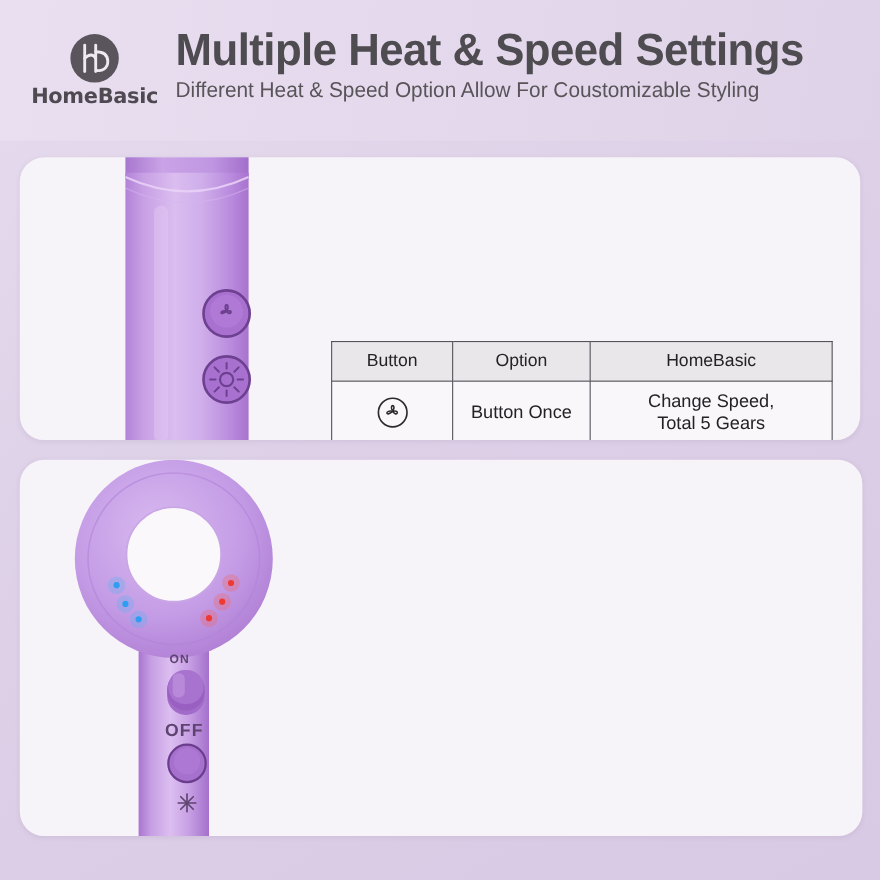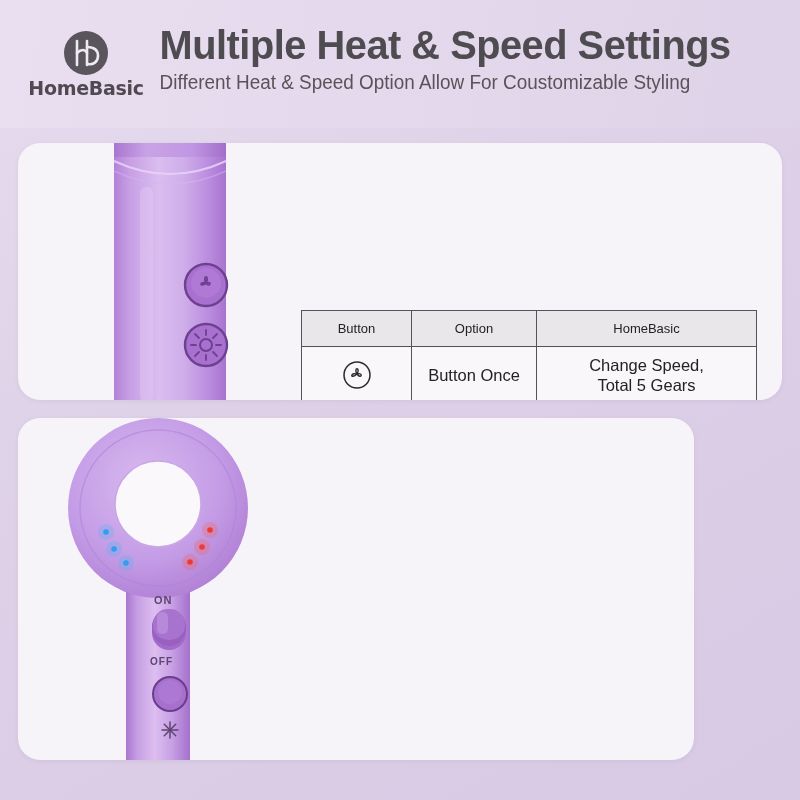--- a/index.html
+++ b/index.html
@@ -31,36 +31,36 @@
   .sub-title{
     font-size:19.5px;color:#585458;line-height:26px;margin-top:1px;
     white-space:nowrap;transform:scaleX(0.97);
   }
   
   .card{
     position:absolute;background:#f7f4f9;border-radius:22px;overflow:hidden;
     box-shadow:0 1px 4px rgba(120,100,140,0.10);
   }
   #card1{left:18px;top:143px;width:764px;height:257px;}
-  #card2{left:18px;top:418px;width:676px;height:342px;}
+  #card2{left:18px;top:418px;width:766px;height:342px;}
   
   .prod{position:absolute;left:0;top:0;width:265px;height:100%;overflow:visible;}
   .dryer-svg{position:absolute;display:block;}
   
   .tbl{
     position:absolute;border-collapse:collapse;table-layout:fixed;
     background:#faf7fb;
   }
   .tbl td,.tbl th{
     border:1.6px solid #55525a;text-align:center;vertical-align:middle;
     color:#232226;font-weight:400;padding:2px 4px;
   }
   .tbl th{background:#e9e7ea;font-weight:400;}
   #t1{left:283px;top:167px;width:455px;}
-  #t1 th{font-size:13px;height:31px;}
+  #t1 th{font-size:16px;height:31px;}
   #t1 td{font-size:16.5px;line-height:20px;}
   .icon-cell svg{display:block;margin:0 auto;}
 </style>
 </head>
 <body>
 
 <div class="header">
 
   <div class="logo-wrap">
     <svg class="logo-mark" viewBox="0 0 46 46">
@@ -207,21 +207,21 @@
       </g>
     </svg>
 
     <div style="position:absolute;left:136px;top:176px;font-size:11px;font-weight:bold;color:#5e4470;letter-spacing:1px;">ON</div>
     <svg class="dryer-svg" style="left:130px;top:190px;" width="42" height="46" viewBox="0 0 42 46">
       <rect x="4" y="2" width="34" height="40" rx="17" fill="#a06bc9"></rect>
       <rect x="4" y="2" width="34" height="36" rx="17" fill="#9960c2"></rect>
       <rect x="5" y="1" width="32" height="31" rx="15" fill="#a873cf"></rect>
       <rect x="9" y="4" width="11" height="22" rx="5" fill="#c79fe4" opacity="0.5"></rect>
     </svg>
-    <div style="position:absolute;left:132px;top:238px;font-size:10px;font-weight:bold;color:#5e4470;letter-spacing:1px;">OFF</div>
+    <div style="position:absolute;left:132px;top:238px;font-size:16px;font-weight:bold;color:#5e4470;letter-spacing:1px;">OFF</div>
 
     <svg class="dryer-svg" style="left:132px;top:256px;" width="40" height="40" viewBox="0 0 40 40">
       <circle cx="20" cy="20" r="17" fill="#a670cd"></circle>
       <circle cx="20" cy="20" r="17" fill="none" stroke="#6b3d8d" stroke-width="2"></circle>
       <circle cx="20" cy="18" r="12" fill="#b682db" opacity="0.45"></circle>
     </svg>
     <svg class="dryer-svg" style="left:140px;top:300px;" width="24" height="24" viewBox="0 0 24 24">
       <g stroke="#5e4470" stroke-width="1.5" stroke-linecap="round">
         <line x1="12" y1="4" x2="12" y2="20"></line>
         <line x1="4" y1="12" x2="20" y2="12"></line>

